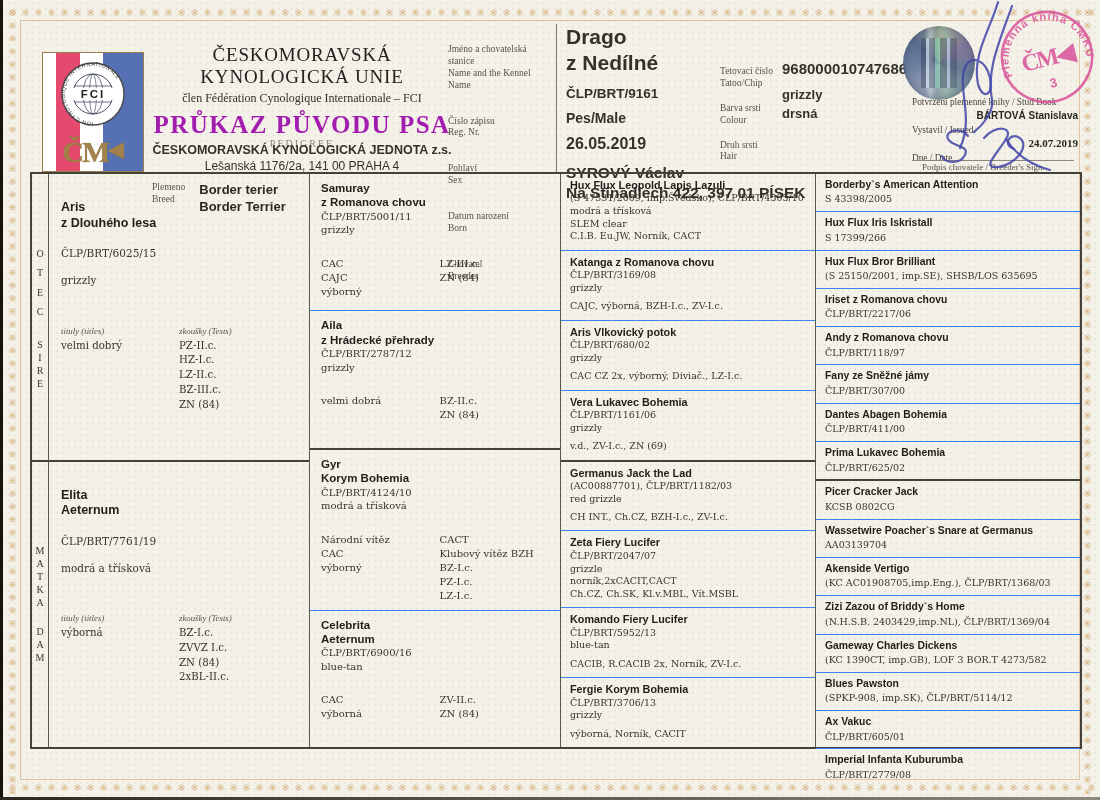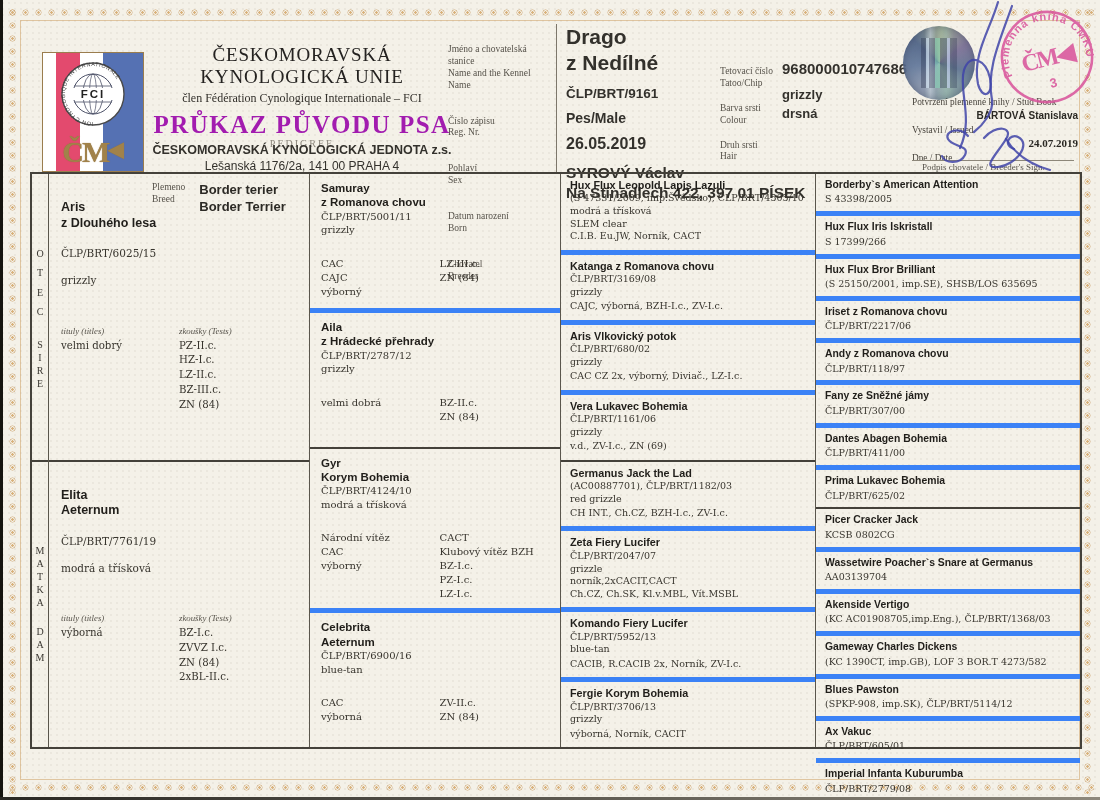--- a/index.html
+++ b/index.html
@@ -88,21 +88,21 @@
   
   .ped-table{position:absolute;left:30px;top:172px;width:1048px;height:573px;z-index:2;
        display:flex;border:2px solid #44413a;background:transparent;}
   .col{display:flex;flex-direction:column;border-right:1px solid #5a564c;}
   .col:last-child{border-right:none;}
   .letters-col{width:16px;}
   .g1-col{width:260px;}
   .g2-col{width:250px;}
   .g3-col{width:254px;}
   .g4-col{flex:1;}
-  .cell{flex:1;border-bottom:5px solid #3b82f6;position:relative;box-sizing:border-box;}
+  .cell{flex:1;border-bottom:1px solid #3b82f6;position:relative;box-sizing:border-box;}
   .col .cell:last-child{border-bottom:none;}
   .letters-col .cell:first-child, .g1-col .cell:first-child,
   .g2-col .cell:nth-child(2), .g3-col .cell:nth-child(4),
   .g4-col .cell:nth-child(8){border-bottom:2px solid #44413a;}
 
   .lcell{display:flex;flex-direction:column;justify-content:center;align-items:center;gap:16px;}
   .vletters{font-family:"Liberation Serif",serif;font-size:10px;color:#3b3832;white-space:pre-line;text-align:center;}
   .vletters.wide{line-height:1.95;}
   .vletters.tight{line-height:1.3;}
 
@@ -521,20 +521,24 @@
   <div class="cell g4">
     <div class="g-name">Wassetwire Poacher`s Snare at Germanus</div>
     <div class="g-detail">AA03139704</div>
   </div>
 
   <div class="cell g4">
     <div class="g-name">Akenside Vertigo</div>
     <div class="g-detail">(KC AC01908705,imp.Eng.), ČLP/BRT/1368/03</div>
   </div>
 
+  <div class="cell g4">
+    <div class="g-name">Zizi Zazou of Briddy`s Home</div>
+    <div class="g-detail">(N.H.S.B. 2403429,imp.NL), ČLP/BRT/1369/04</div>
+  </div>
 
   <div class="cell g4">
     <div class="g-name">Gameway Charles Dickens</div>
     <div class="g-detail">(KC 1390CT, imp.GB), LOF 3 BOR.T 4273/582</div>
   </div>
 
   <div class="cell g4">
     <div class="g-name">Blues Pawston</div>
     <div class="g-detail">(SPKP-908, imp.SK), ČLP/BRT/5114/12</div>
   </div>

